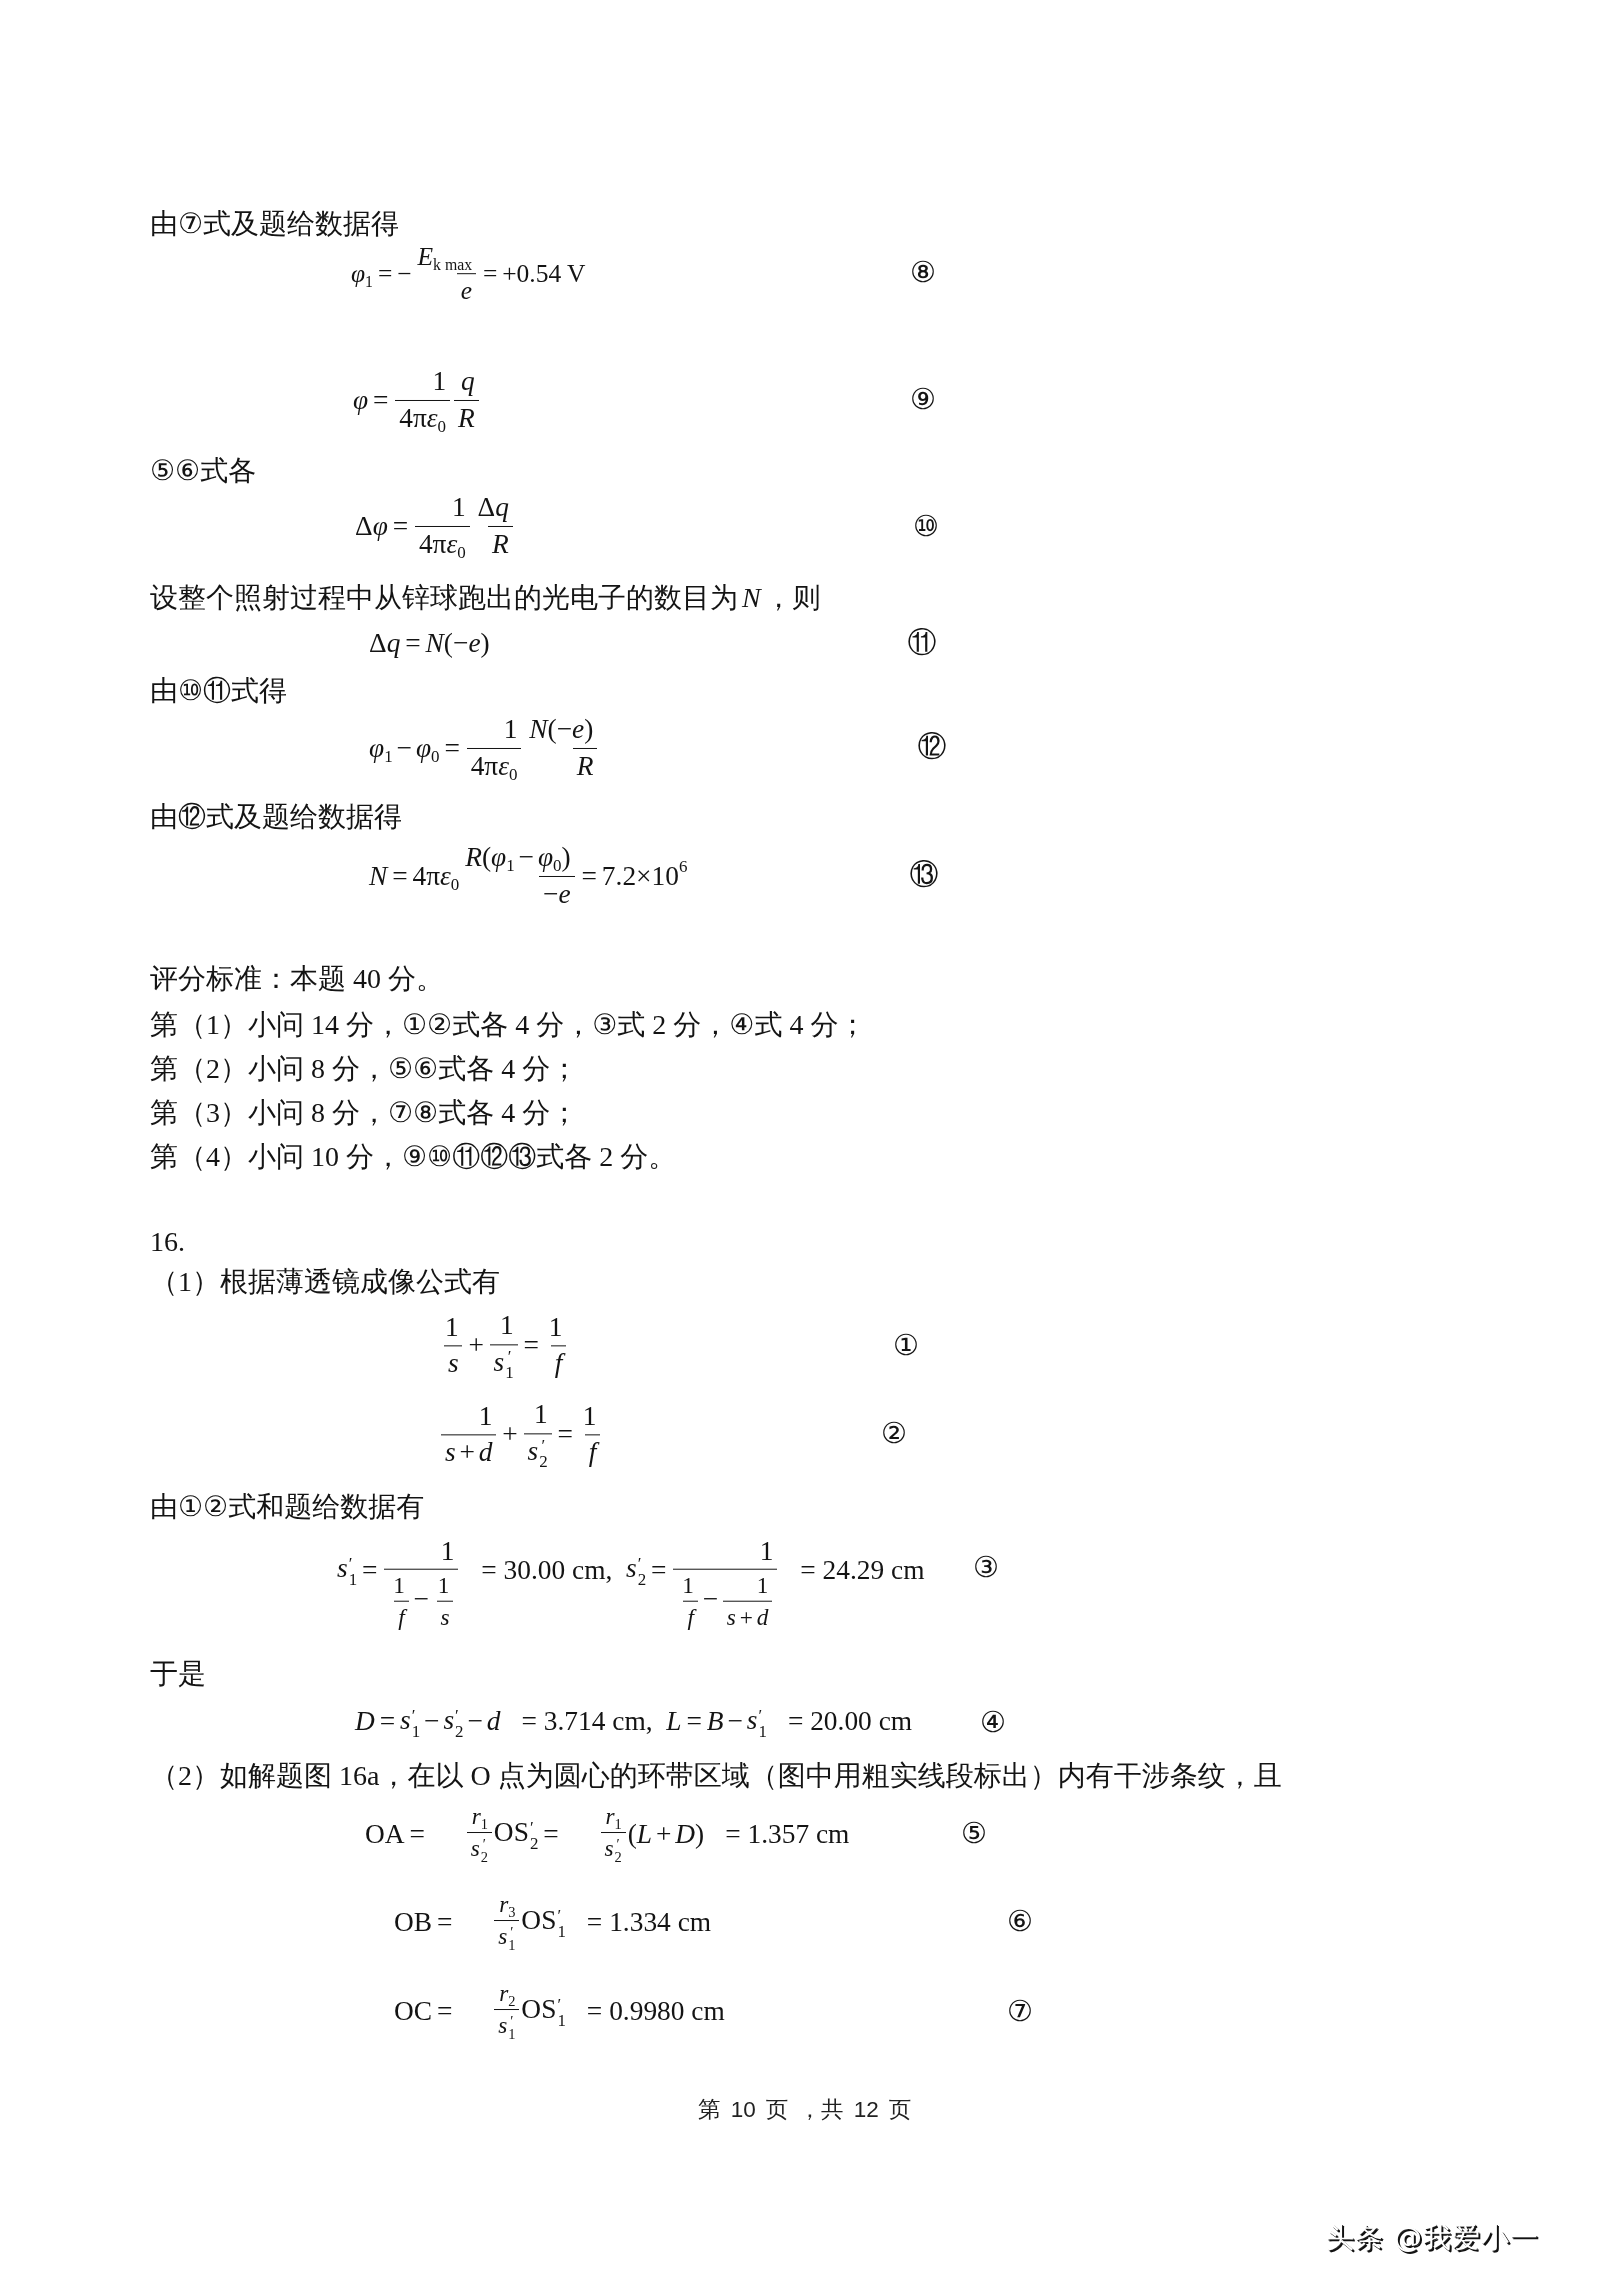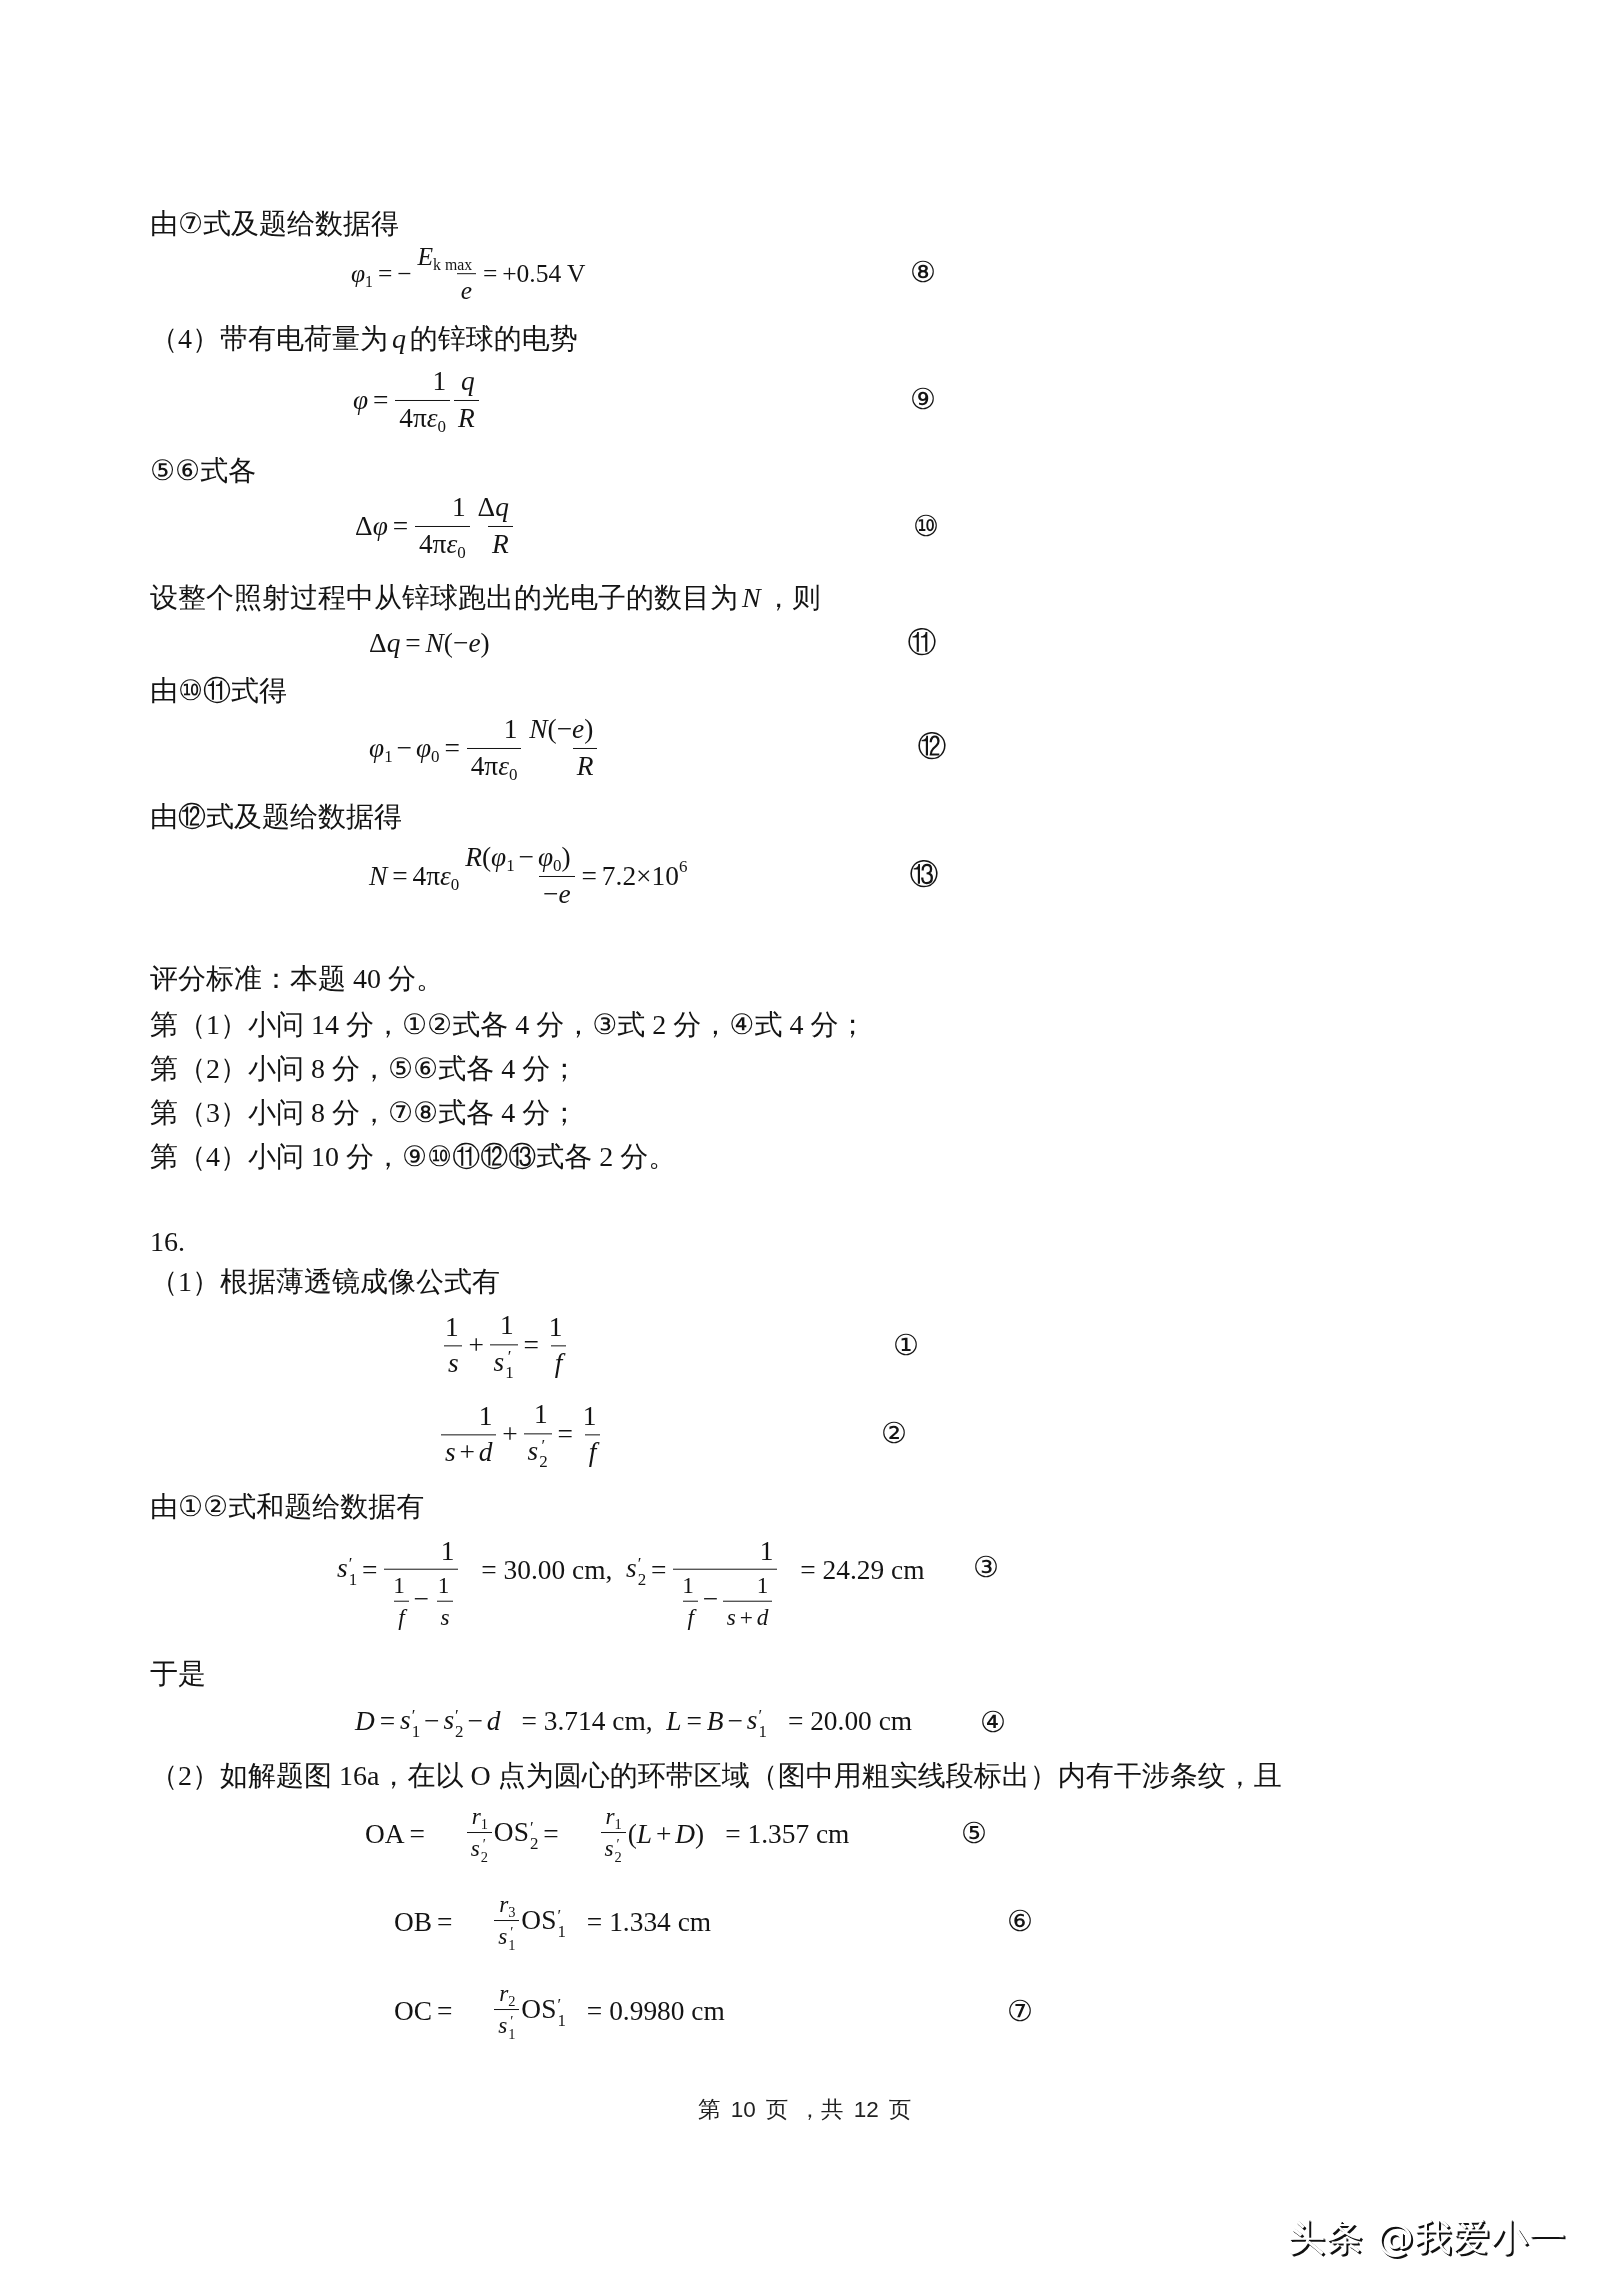--- a/index.html
+++ b/index.html
@@ -40,22 +40,22 @@
   .tag {
     position: absolute; transform: translate(-50%, -50%); font-family: "DejaVu Sans", sans-serif;
     font-size: 29px; line-height: 1; color: #141414;
   }
   .footer {
     position: absolute; left: 698px; top: 2109px; transform: translateY(-50%);
     font-family: "Liberation Sans", "DejaVu Sans", sans-serif; font-size: 22.5px; color: #222;
     word-spacing: 3.9px; white-space: pre;
   }
   .watermark {
-    position: absolute; left: 1288px; top: 2238px; transform: translateY(-50%);
-    font-family: "DejaVu Sans", sans-serif; font-size: 37px; color: #ffffff;
+    position: absolute; left: 1326px; top: 2238px; transform: translateY(-50%);
+    font-family: "DejaVu Sans", sans-serif; font-size: 28px; color: #ffffff;
     text-shadow: 2px 2px 0 #111111, 1px 1px 0 #333333; letter-spacing: 1px; white-space: nowrap;
   }
 </style>
 </head>
 <body>
 
 <div class="page">
 
   <div class="txt" style="top:206px">由⑦式及题给数据得</div>
 
@@ -65,21 +65,20 @@
     <span>−</span>
     <span class="frac">
       <span class="num"><span class="i">E</span><span class="sub">k max</span></span>
       <span class="den i">e</span>
     </span>
     <span class="op">=</span>
     <span>+0.54 V</span>
   </div>
   <div class="tag" style="left:923px;top:272px">⑧</div>
 
-  <div class="txt" style="top:321px"><span>（4）带有电荷量为</span><span class="i">q</span><span>的锌球的电势</span></div>
 
   <div class="eq" style="left:353px;top:400px">
     <span class="i">φ</span>
     <span class="op">=</span>
     <span class="frac">
       <span class="num">1</span>
       <span class="den"><span>4π</span><span class="i">ε</span><span class="sub">0</span></span>
     </span>
     <span class="frac">
       <span class="num i">q</span>

